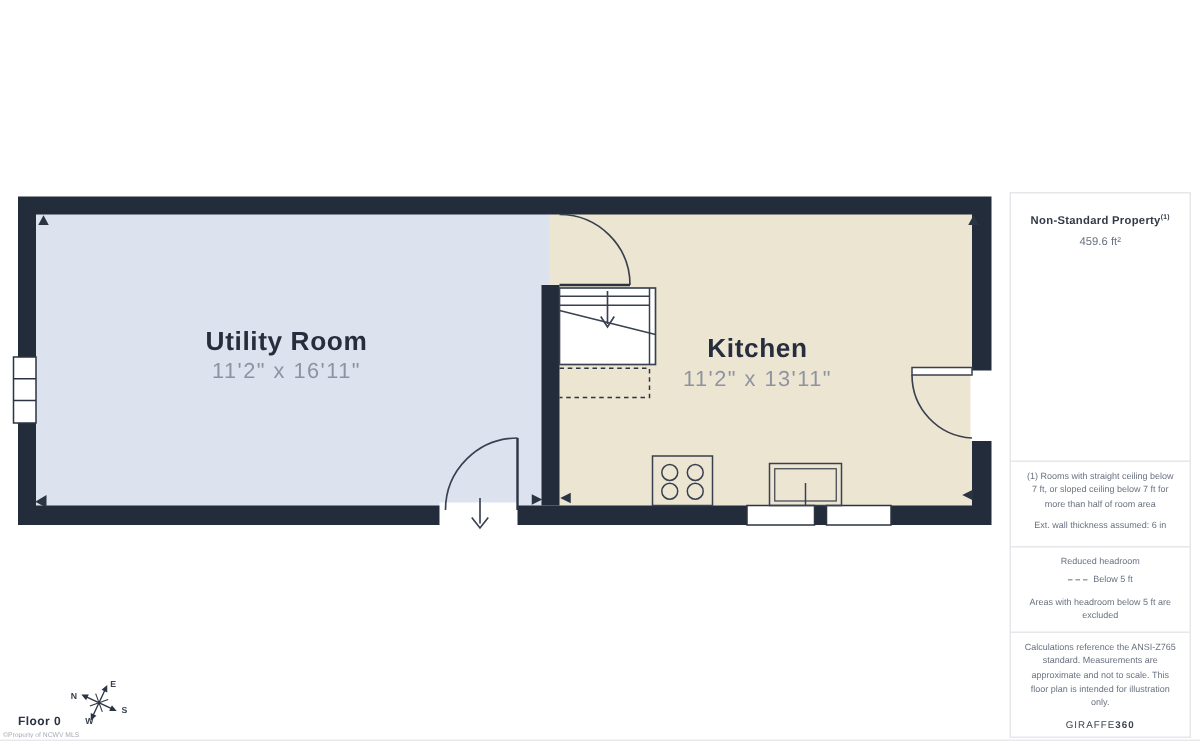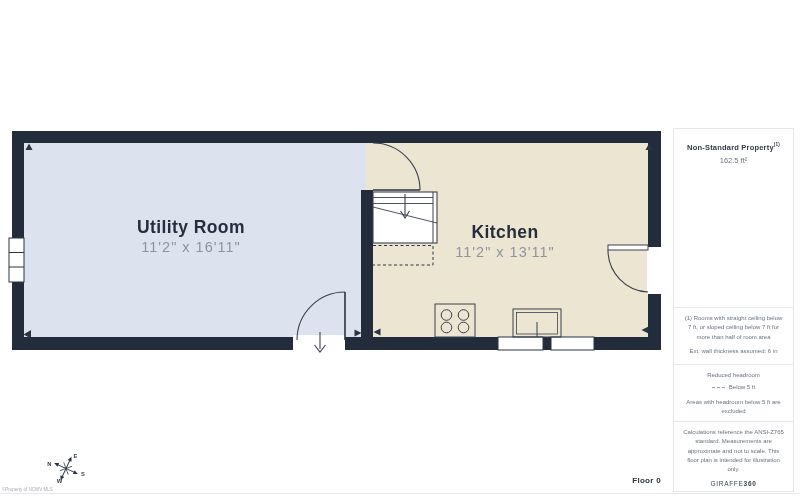--- a/index.html
+++ b/index.html
@@ -6,21 +6,21 @@
   .canvas{
     position:relative;width:800px;height:500px;background:#ffffff;
     font-family:"Liberation Sans",sans-serif;overflow:hidden;
   }
   .plan-svg{position:absolute;left:0;top:0;}
   .room-name{font-size:17.5px;font-weight:700;letter-spacing:.4px;}
   .room-dims{font-size:14.5px;letter-spacing:1px;}
   .compass-letter{font-size:5.8px;font-weight:700;}
 
   .floor-label{
-    position:absolute;left:12px;top:476px;width:649px;text-align:right;
+    position:absolute;left:12px;top:476px;width:649px;text-align:left;
     font-size:8px;font-weight:700;color:#2a3342;letter-spacing:.3px;
   }
   .bottom-line{position:absolute;left:0;top:493px;width:800px;height:1px;background:#e8e9ec;}
   .copyright{
     position:absolute;left:2px;top:487px;font-size:9px;color:#a7abb3;
     transform:scale(.5);transform-origin:left top;white-space:nowrap;
   }
 
   .sidebar{
     position:absolute;left:673px;top:128px;width:121px;height:364px;
@@ -130,21 +130,21 @@
       <text x="-16.7" y="-2.3" text-anchor="middle" class="compass-letter" fill="#39404d">N</text>
       <text x="9.5" y="-10.3" text-anchor="middle" class="compass-letter" fill="#39404d">E</text>
       <text x="16.9" y="7" text-anchor="middle" class="compass-letter" fill="#39404d">S</text>
       <text x="-6.5" y="14.4" text-anchor="middle" class="compass-letter" fill="#39404d">W</text>
     </g>
   </svg>
 
   <div class="sidebar">
     <div class="sb-header">
       <div class="sb-title"><span>Non-Standard Property</span><sup>(1)</sup></div>
-      <div class="sb-value">162.5 ft²</div>
+      <div class="sb-value">459.6 ft²</div>
     </div>
     <div class="sb-section a">
       <div>(1) Rooms with straight ceiling below 7 ft, or sloped ceiling below 7 ft for more than half of room area</div>
       <div class="sb-note">Ext. wall thickness assumed: 6 in</div>
     </div>
     <div class="sb-section b">
       <div>Reduced headroom</div>
       <div class="sb-key-row">
         <span class="sb-dash"></span><span>Below 5 ft</span>
       </div>

